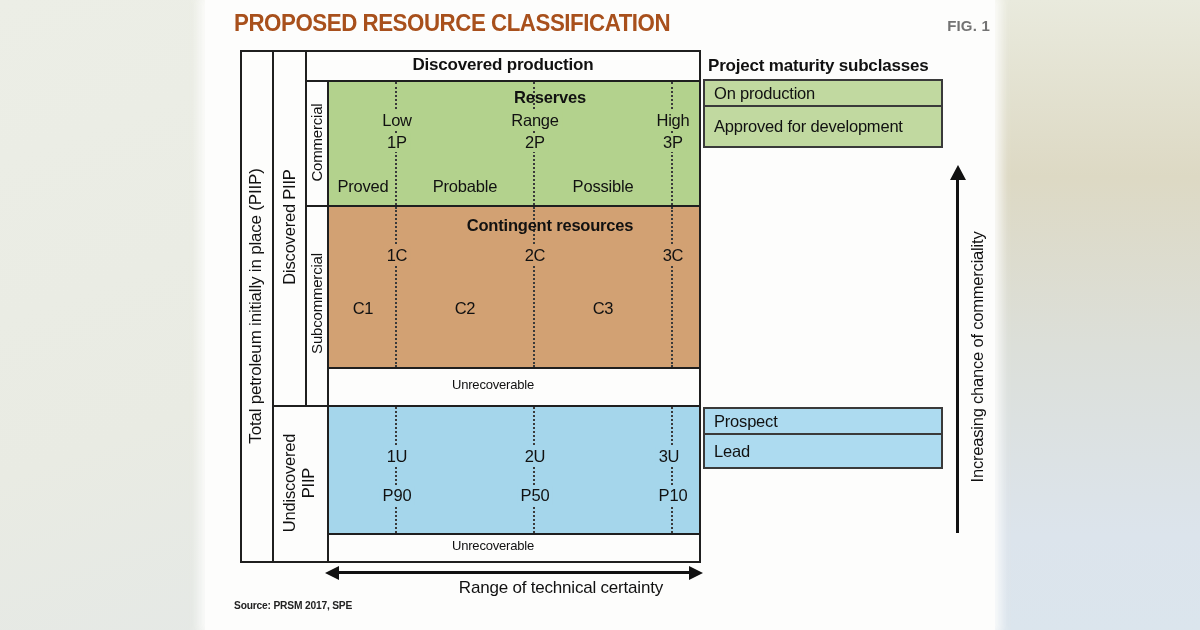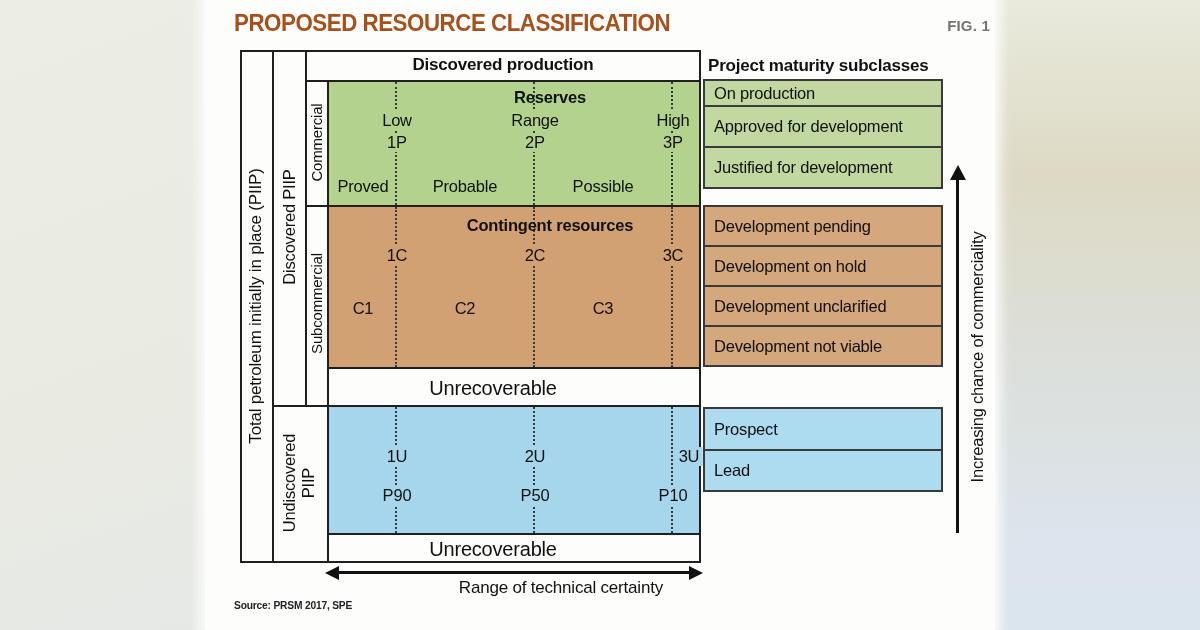--- a/index.html
+++ b/index.html
@@ -40,21 +40,21 @@
   .band{position:absolute;box-sizing:border-box;border:2px solid #1f1f1f;}
   .band-green{background:#b3d28d;}
   .band-brown{background:#d2a173;}
   .band-blue{background:#a5d6eb;}
   .dot{position:absolute;top:0;bottom:0;width:0;border-left:2px dotted #3a3a3a;}
   .band-title{position:absolute;left:0;width:100%;text-align:center;font-weight:bold;font-size:16.5px;padding-left:36px;}
   .lbl{position:absolute;transform:translateX(-50%);font-size:16.5px;white-space:nowrap;}
   .onln-g{background:#b3d28d;padding:0 3px;}
   .onln-b{background:#d2a173;padding:0 3px;}
   .onln-u{background:#a5d6eb;padding:0 3px;text-align:center;}
-  .unrec{position:absolute;left:327px;width:332px;text-align:center;font-size:20px;}
+  .unrec{position:absolute;left:327px;width:332px;text-align:center;font-size:13px;}
   .boxgroup{position:absolute;left:703px;width:240px;}
   .mbox{
     box-sizing:border-box;border:2px solid #3a3a3a;display:flex;align-items:center;
     padding-left:9px;font-size:16.5px;
   }
   .mbox + .mbox{margin-top:-2px;}
   .mbox-green{background:#c1d9a0;}
   .mbox-brown{background:#d4a77d;}
   .mbox-blue{background:#addbf0;}
   .arrow-line-h{position:absolute;left:338px;top:571px;width:352px;height:3px;background:#111;}
@@ -126,42 +126,35 @@
     </div>
 
     <div class="unrec" style="top:377px">Unrecoverable</div>
 
     <div class="band band-blue" style="left:327px;top:405px;width:374px;height:130px">
       <div class="dot" style="left:66px"></div>
       <div class="dot" style="left:204px"></div>
       <div class="dot" style="left:342px"></div>
       <div class="lbl onln-u" style="left:68px;top:40px">1U</div>
       <div class="lbl onln-u" style="left:206px;top:40px">2U</div>
-      <div class="lbl onln-u" style="left:360px;top:40px">3U</div>
+      <div class="lbl onln-u" style="left:340px;top:40px">3U</div>
       <div class="lbl onln-u" style="left:68px;top:79px">P90</div>
       <div class="lbl onln-u" style="left:206px;top:79px">P50</div>
       <div class="lbl onln-u" style="left:344px;top:79px">P10</div>
     </div>
 
     <div class="unrec" style="top:538px">Unrecoverable</div>
 
     <div class="boxgroup" style="top:79px">
       <div class="mbox mbox-green" style="height:28px">On production</div>
       <div class="mbox mbox-green" style="height:43px">Approved for development</div>
-      <div class="mbox mbox-green" style="height:43px">Justified for development</div>
-    </div>
-    <div class="boxgroup" style="top:205px">
-      <div class="mbox mbox-brown" style="height:42px">Development pending</div>
-      <div class="mbox mbox-brown" style="height:42px">Development on hold</div>
-      <div class="mbox mbox-brown" style="height:42px">Development unclarified</div>
-      <div class="mbox mbox-brown" style="height:42px">Development not viable</div>
     </div>
     <div class="boxgroup" style="top:407px">
-      <div class="mbox mbox-blue" style="height:44px">Prospect</div>
-      <div class="mbox mbox-blue" style="height:43px">Lead</div>
+      <div class="mbox mbox-blue" style="height:28px">Prospect</div>
+      <div class="mbox mbox-blue" style="height:36px">Lead</div>
     </div>
 
     <div class="arrow-line-h"></div>
     <div class="ah ah-left"></div>
     <div class="ah ah-right"></div>
     <div class="arrow-caption-h">Range of technical certainty</div>
 
     <div class="arrow-line-v"></div>
     <div class="ah ah-up"></div>
     <div class="arrow-caption-v">Increasing chance of commerciality</div>

